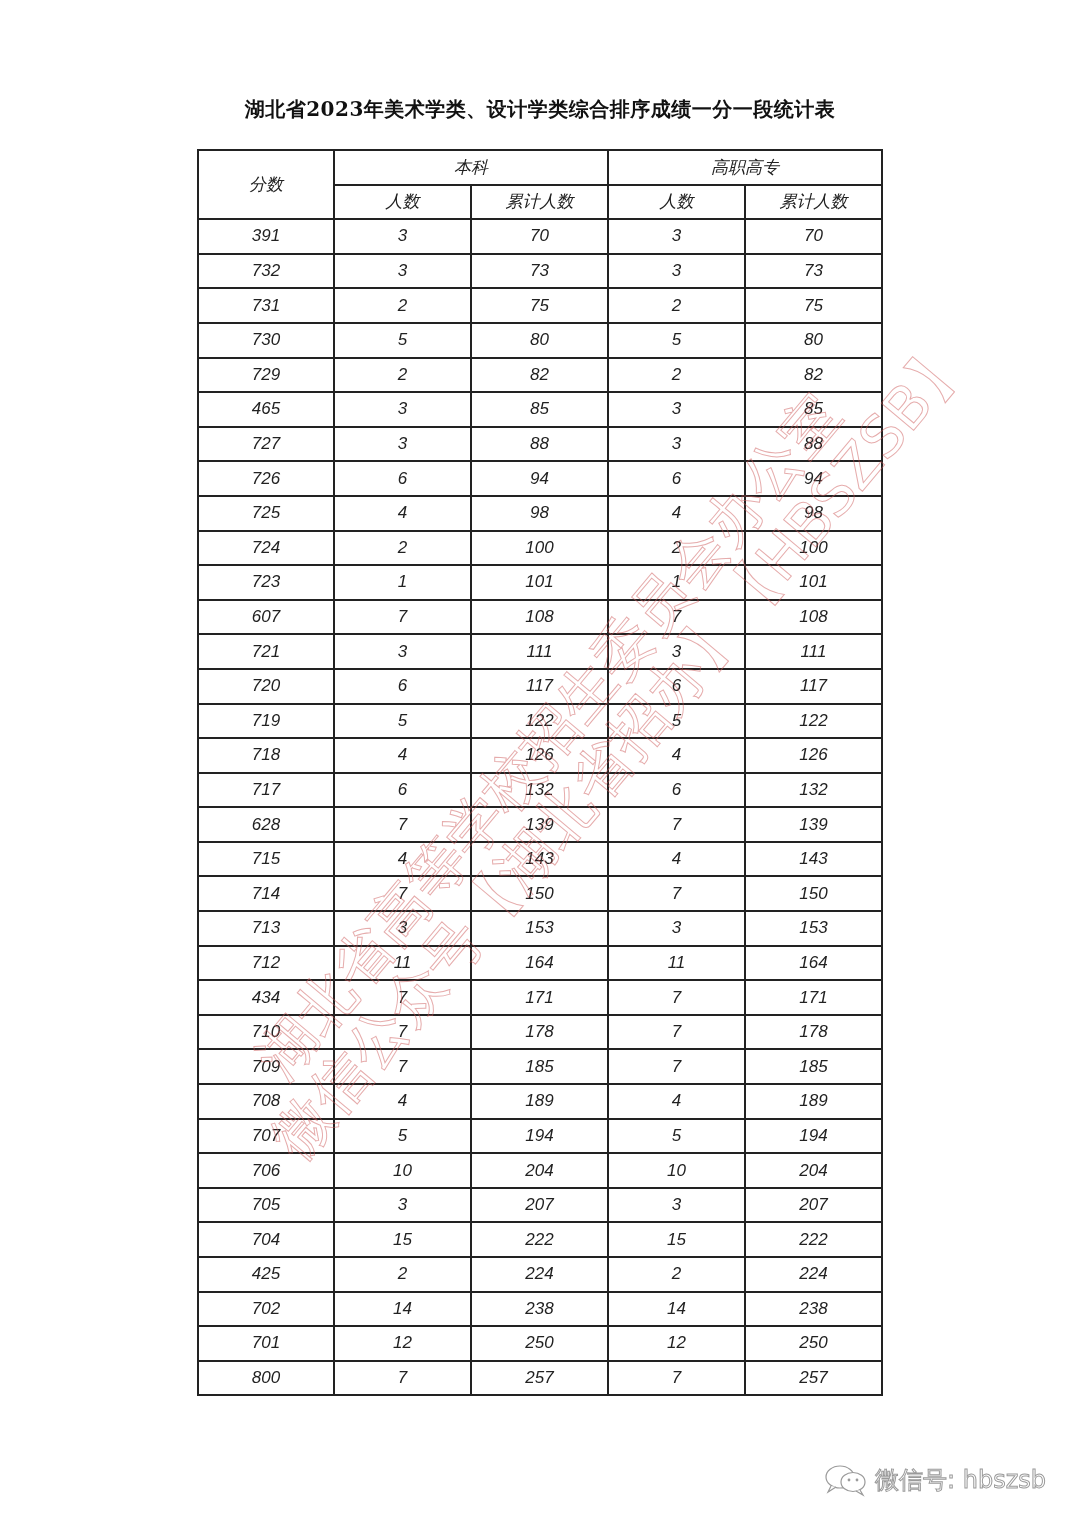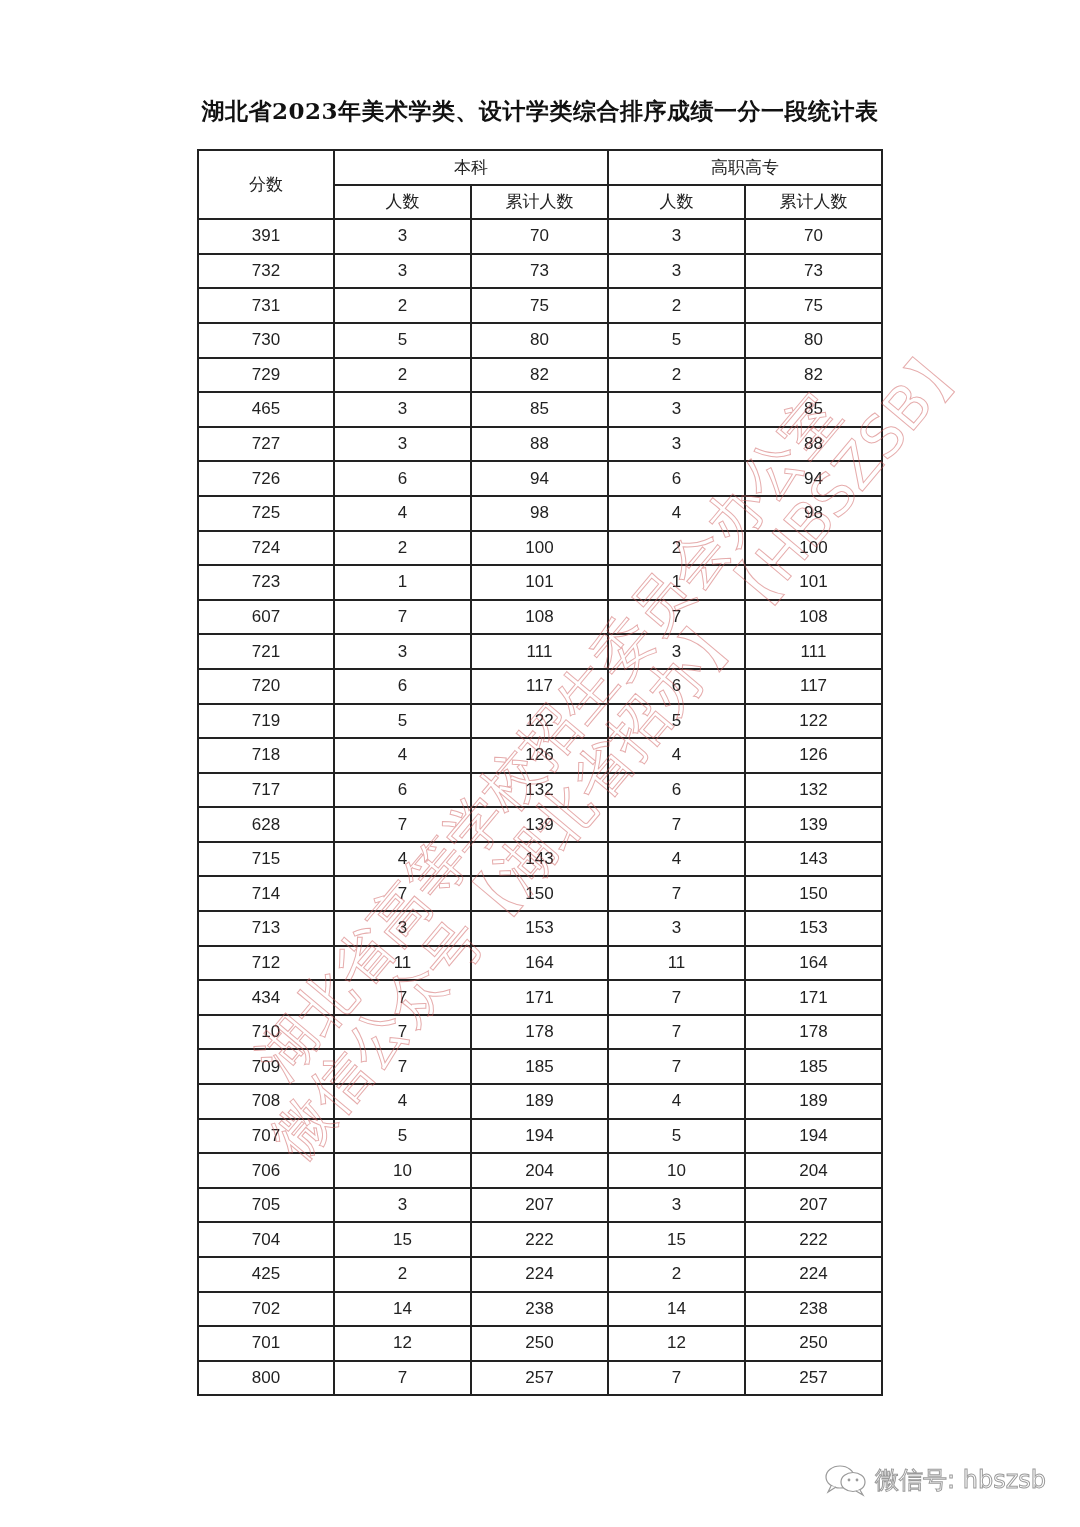--- a/index.html
+++ b/index.html
@@ -1,18 +1,18 @@
 <!DOCTYPE html>
 <html><head>
 <meta charset="utf-8">
 <style>
   html, body { margin: 0; padding: 0; background: #ffffff; }
   body { width: 1080px; height: 1527px; position: relative; overflow: hidden; font-family: "Liberation Sans", "DejaVu Sans", sans-serif; color: #1a1a1a; }
-  .title { position: absolute; top: 96px; left: 0; width: 1080px; text-align: center; font-family: "DejaVu Serif", "Liberation Serif", serif; font-weight: bold; font-size: 23px; letter-spacing: 0.5px; color: #111; }
-  table.score { position: absolute; left: 197px; top: 149px; width: 684px; border-collapse: collapse; table-layout: fixed; }
+  .title { position: absolute; top: 96px; left: 0; width: 1080px; text-align: center; font-family: "DejaVu Serif", "Liberation Serif", serif; font-weight: bold; font-size: 20px; letter-spacing: 0.5px; color: #111; }
+  table.score { position: absolute; left: 197px; top: 149px; width: 684px; border-collapse: collapse; table-layout: fixed; font-style: italic; }
   table.score td, table.score th { border: 2px solid #222; text-align: center; font-weight: normal; font-size: 17px; height: 32.6px; padding: 0; color: #222; }
   table.score th { font-family: "DejaVu Sans", sans-serif; font-size: 17px; }
   table.score col.c0 { width: 136px; }
   table.score col.c1, table.score col.c2, table.score col.c3, table.score col.c4 { width: 137px; }
   .watermark { position: absolute; pointer-events: none; color: rgba(205, 90, 90, 0.38); font-family: "DejaVu Sans", sans-serif; transform-origin: left top; white-space: nowrap; }
   .wm1 { left: 240px; top: 1045px; font-size: 58px; transform: rotate(-50deg); -webkit-text-stroke: 1px rgba(205,90,90,0.5); color: transparent; }
   .wm2 { left: 255px; top: 1125px; font-size: 58px; transform: rotate(-50deg); -webkit-text-stroke: 1px rgba(205,90,90,0.5); color: transparent; }
   .footer { position: absolute; right: 34px; top: 1463px; display: flex; align-items: center; gap: 6px; font-size: 24px; color: #ffffff; -webkit-text-stroke: 1px #9a9a9a; font-family: "DejaVu Sans", sans-serif; }
   .wechat-icon { width: 46px; height: 34px; }
 </style>

